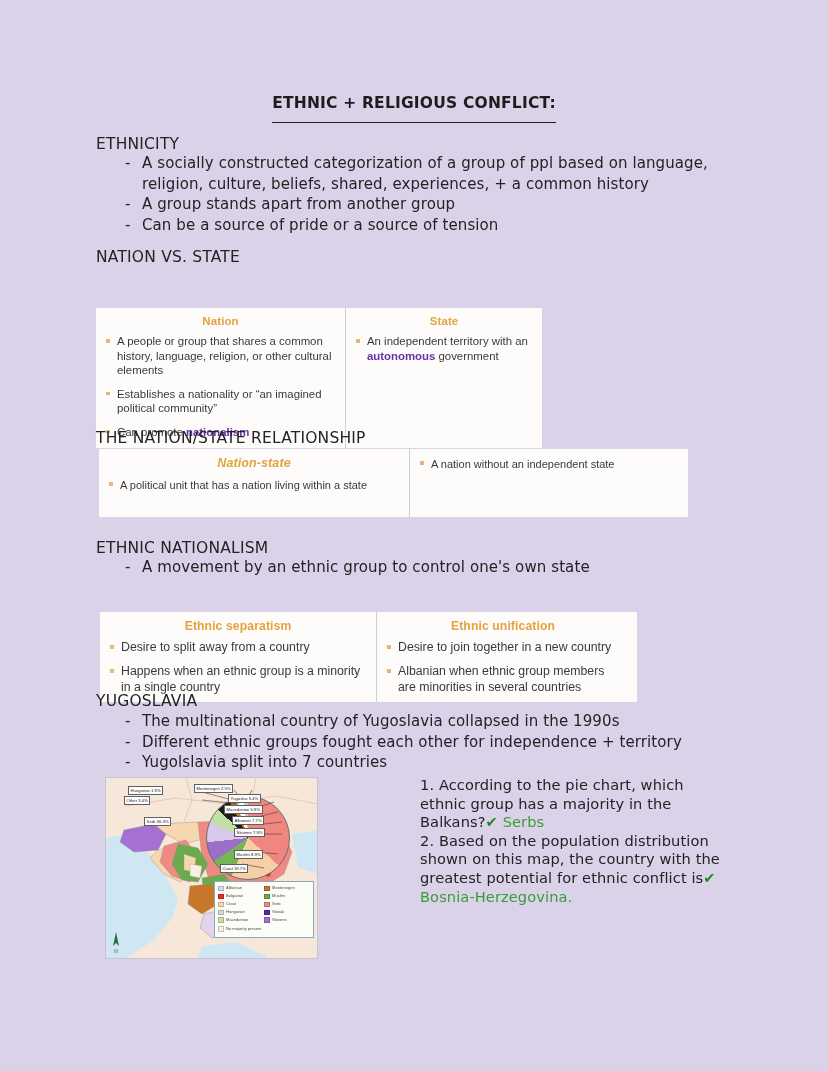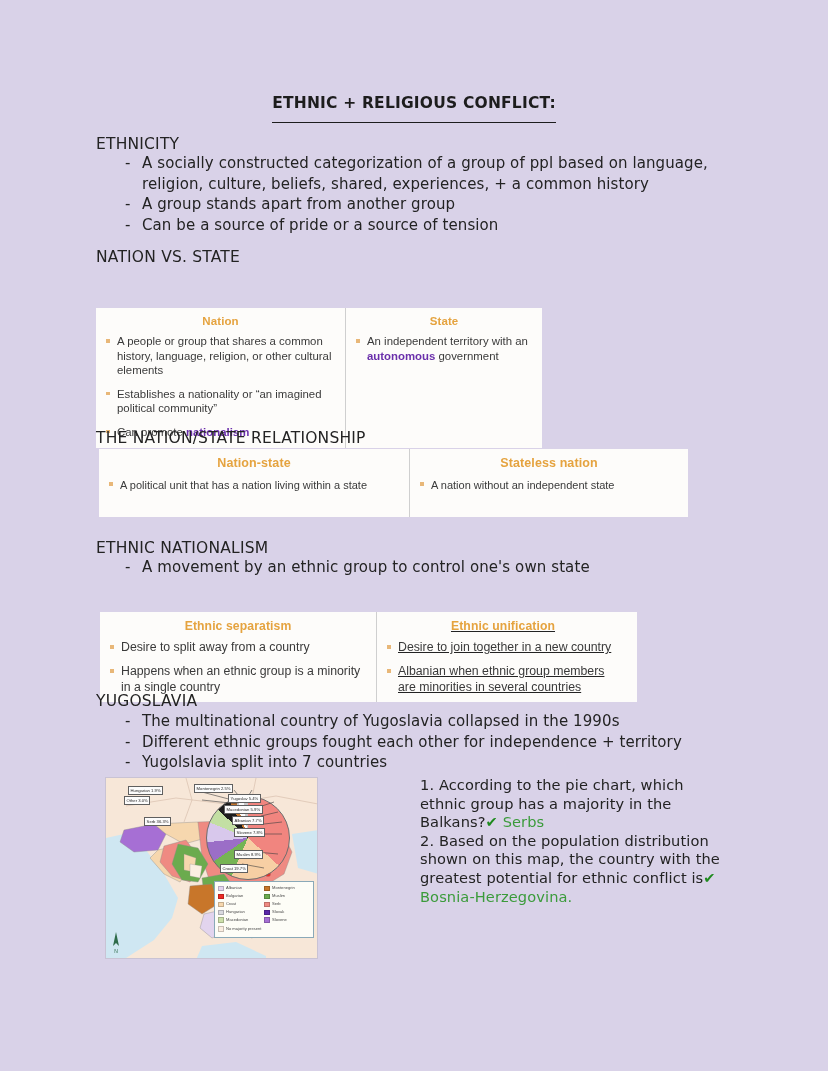--- a/index.html
+++ b/index.html
@@ -124,26 +124,26 @@
   }
 
   
   #tbl-nation-state { left: 96px; top: 268px; width: 446px; height: 140px; margin-top: 40px; }
   #tbl-nation-state .col-nation { width: 249px; }
   #tbl-nation-state .col-state  { width: 197px; }
 
   #tbl-relationship { left: 99px; top: 449px; width: 589px; height: 68px; }
   #tbl-relationship .col-nationstate { width: 310px; }
   #tbl-relationship .col-stateless   { width: 279px; }
-  #tbl-relationship .chead { font-size: 12.5px; }
+  #tbl-relationship .chead { font-size: 12.5px; font-style: italic; }
   #tbl-relationship li { font-size: 11px; line-height: 16px; }
 
   #tbl-ethnic-nat { left: 100px; top: 612px; width: 537px; height: 90px; }
   #tbl-ethnic-nat .col-sep  { width: 276px; }
-  #tbl-ethnic-nat .col-uni  { width: 253px; text-decoration: underline; }
+  #tbl-ethnic-nat .col-uni  { width: 253px; }
   #tbl-ethnic-nat .chead { font-size: 12.2px; }
   #tbl-ethnic-nat li { font-size: 12.3px; line-height: 15.4px; }
 
   
   #figure {
     position: absolute;
     left: 105px; top: 777px;
     width: 213px; height: 182px;
     background: #eef6f8;
     border: 1px solid #c9c3d4;
@@ -288,21 +288,20 @@
   <div class="sec-head note" style="left:96px; top:429px;">THE NATION/STATE RELATIONSHIP</div>
 
   <div class="stable" id="tbl-relationship">
     <div class="col col-nationstate">
       <div class="chead">Nation-state</div>
       <ul>
         <li><span>A political unit that has a nation living within a state</span></li>
       </ul>
     </div>
     <div class="col col-stateless">
-      <div class="chead">Stateless nation</div>
       <ul>
         <li><span>A nation without an independent state</span></li>
       </ul>
     </div>
   </div>
 
   <div class="sec-head note" style="left:96px; top:539px;">ETHNIC NATIONALISM</div>
 
   <div class="dash-list note" style="left:120px; top:557px; width:620px;">
     <div class="dash-row">

